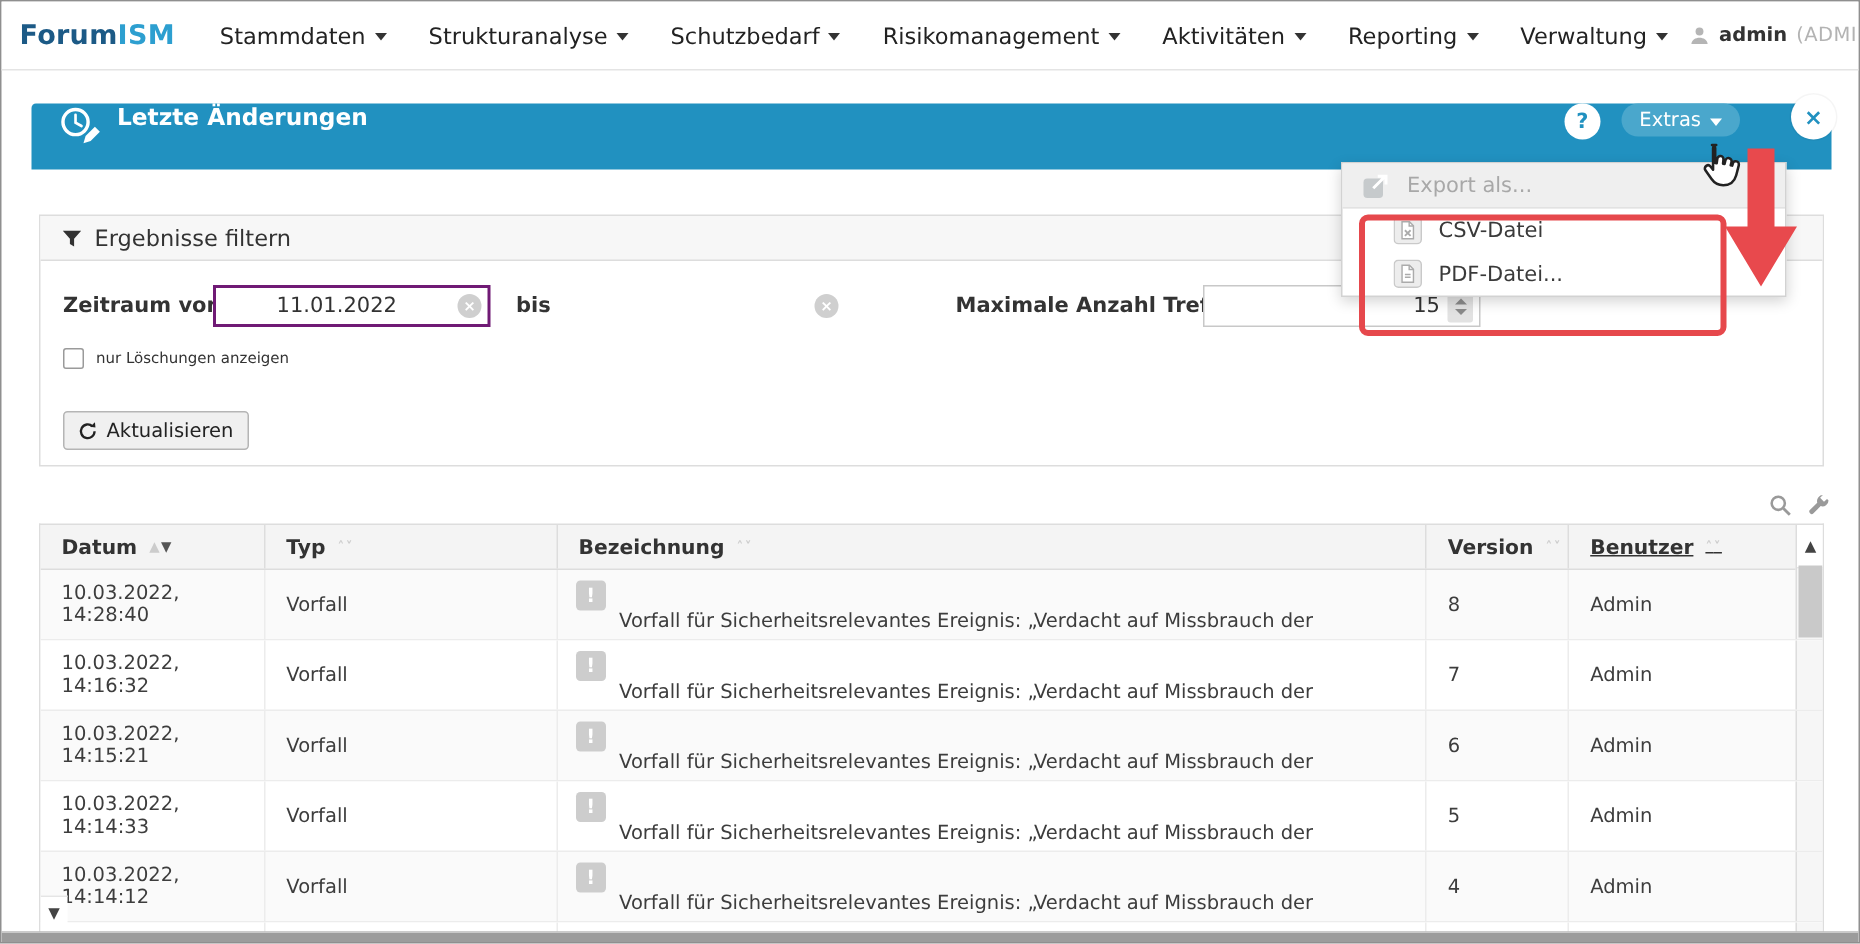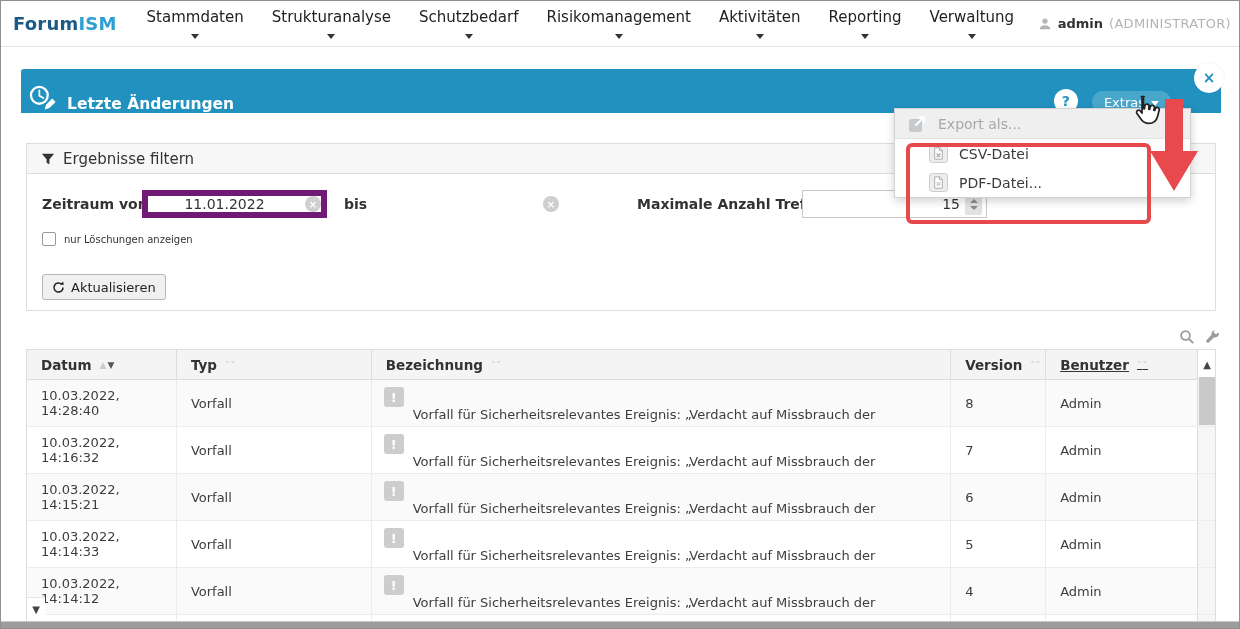--- a/index.html
+++ b/index.html
@@ -10,45 +10,45 @@
     color:#333; border:1px solid #8f8f8f;
   }
   svg { display:block; }
 
   
   .topnav { position:absolute; top:0; left:0; right:0; height:46px; background:#fff;
             border-bottom:1px solid #e4e4e4; display:flex; align-items:center; padding:0 8px 0 10px; }
   .logo { font-size:18px; font-weight:bold; margin:0 16px 0 2px; letter-spacing:.2px; cursor:pointer; }
   .logo .p1 { color:#1c5a86; } .logo .p2 { color:#2d9fd0; }
   .menu { display:flex; align-items:center; }
-  .menu-item { font-size:15px; color:#222; padding:0 14px; cursor:pointer; white-space:nowrap; display:flex; align-items:center; gap:6px;flex-direction:column; }
+  .menu-item { font-size:15px; color:#222; padding:0 14px; cursor:pointer; white-space:nowrap; display:flex; align-items:center; gap:6px; }
   .caret { width:0; height:0; border-left:4px solid transparent; border-right:4px solid transparent; border-top:5px solid #333; margin-top:2px; }
   .userbox { margin-left:auto; display:flex; align-items:center; gap:6px; font-size:13px; cursor:pointer; white-space:nowrap; }
   .userbox .uname { font-weight:bold; color:#333; }
   .userbox .urole { color:#b3b3b3; letter-spacing:.3px; }
 
   
   .panelbar { position:absolute; left:20px; top:68px; width:1200px; height:44px; background:#2191c0;
-              border-radius:3px 3px 0 0; display:flex; align-items:flex-end; padding:0 6px; }
+              border-radius:3px 3px 0 0; display:flex; align-items:flex-start; padding:0 17px; }
   .panel-title { color:#fff; font-size:15.5px; font-weight:bold; margin-left:10px; }
   .helpbtn { width:24px; height:24px; border-radius:50%; background:#fff; color:#2191c0; font-weight:bold; font-size:14px;
              display:flex; align-items:center; justify-content:center; margin-left:auto; cursor:pointer; }
   .extrasbtn { height:22px; border-radius:11px; background:#4aa7cc; color:#fff; font-size:13px; padding:0 12px;
                display:flex; align-items:center; gap:6px; margin-left:14px; margin-right:44px; cursor:pointer; }
   .extrasbtn .caret { border-top-color:#fff; }
   .closebtn { position:absolute; left:1193px; top:62px; width:30px; height:30px; border-radius:50%; background:#fff;
               color:#2191c0; font-size:15px; font-weight:bold; display:flex; align-items:center; justify-content:center;
               cursor:pointer; z-index:20; box-shadow:0 0 0 1px rgba(0,0,0,.04); }
 
   
   .filterpanel { position:absolute; left:25px; top:142px; width:1190px; height:168px; border:1px solid #ddd; background:#fff; }
   .filterhead { height:30px; background:#f7f7f7; border-bottom:1px solid #ddd; display:flex; align-items:center;
                 gap:8px; padding-left:14px; font-size:15px; color:#333; }
   .flabel { position:absolute; font-size:14px; font-weight:bold; color:#333; white-space:nowrap; }
-  .dateinput { position:absolute; height:28px; border:6px solid #701a75; background:#fff; text-align:center;
+  .dateinput { position:absolute; height:28px; border:2px solid #701a75; background:#fff; text-align:center;
                font-size:14px; color:#333; font-family:inherit; padding-right:20px; }
   .clearbtn { position:absolute; width:16px; height:16px; border-radius:50%; background:#cfcfcf; color:#fff;
               font-size:10px; font-weight:bold; display:flex; align-items:center; justify-content:center; cursor:pointer; }
   .numinput { position:absolute; left:775px; top:46px; width:185px; height:28px; border:1px solid #c8c8c8; background:#fff;
               display:flex; align-items:center; justify-content:flex-end; padding-right:4px; font-size:14px; color:#333; }
   .spinner { width:17px; height:22px; margin-left:5px; background:#e2e2e2; border-radius:2px; display:flex; flex-direction:column;
              align-items:center; justify-content:center; cursor:pointer; }
   .spinner i { width:0; height:0; border-left:4px solid transparent; border-right:4px solid transparent; display:block; }
   .spin-up { border-bottom:4px solid #8a8a8a; margin-bottom:3px; }
   .spin-dn { border-top:4px solid #8a8a8a; }

